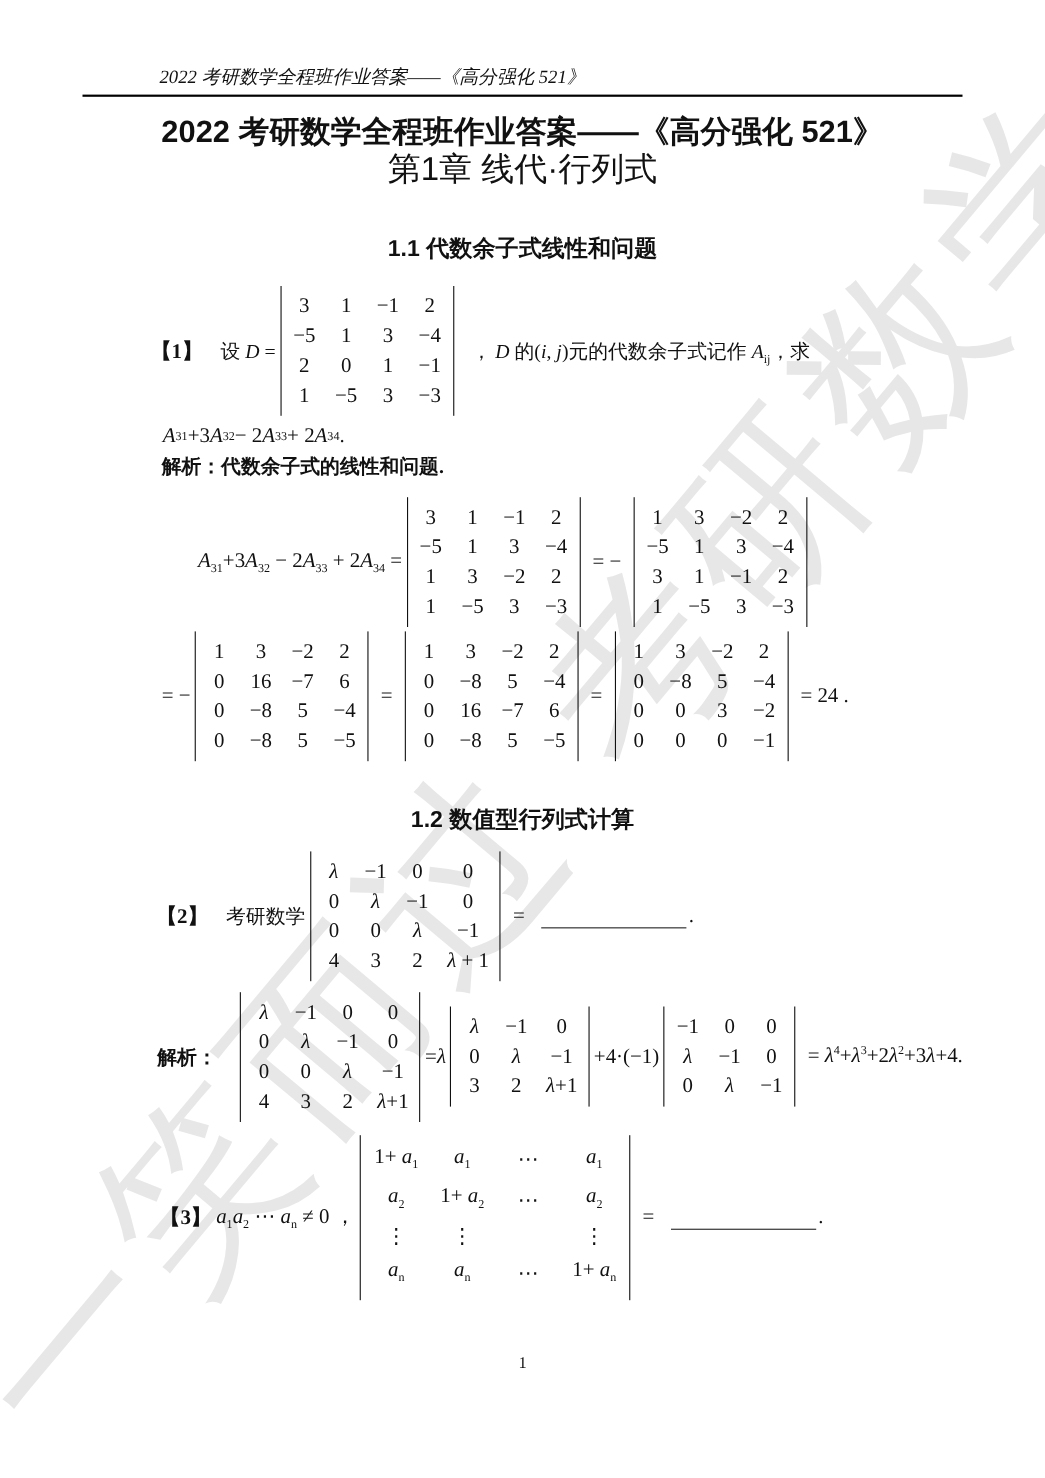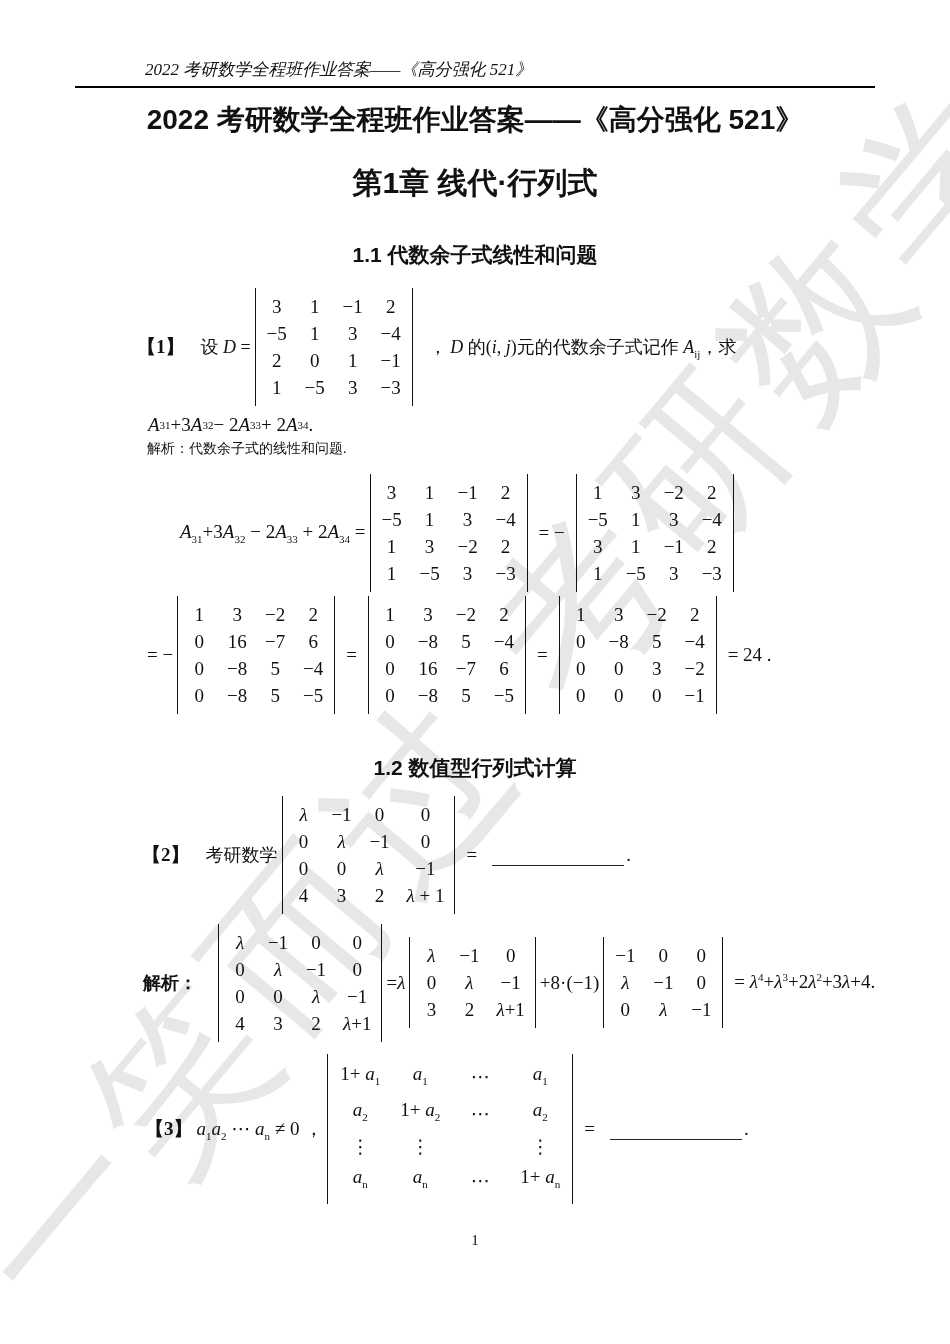--- a/index.html
+++ b/index.html
@@ -31,23 +31,23 @@
   .header-right{display:flex;align-items:flex-end;}
   .header-right-text{font-style:italic;font-size:17px;padding-bottom:2px;}
   .weibo{width:52px;height:50px;margin-left:3px;margin-bottom:-3px;}
   
   .title{
     margin-top:14px;text-align:center;
     font-family:"Liberation Sans","DejaVu Sans",sans-serif;
     font-weight:bold;font-size:28px;line-height:1.25;
   }
   .chapter{
-    margin-top:28px;text-align:center;
+    text-align:center;
     font-family:"Liberation Sans","DejaVu Sans",sans-serif;
-    font-weight:bold;font-size:30px;line-height:1.2;
+    font-weight:normal;font-size:30px;line-height:1.2;
   }
   .section-heading{
     margin-top:40px;text-align:center;
     font-family:"Liberation Sans","DejaVu Sans",sans-serif;
     font-weight:bold;font-size:21px;line-height:1.3;
   }
   
   .mrow{display:flex;align-items:center;white-space:nowrap;font-size:19px;}
   .label{font-weight:600;margin-right:4px;}
   .cjk{font-size:18px;margin-left:12px;}
@@ -63,21 +63,21 @@
   }
   .det .cell{min-width:22px;text-align:center;line-height:27px;font-size:19px;}
   .det-wide .cell{min-width:44px;line-height:30px;}
   .blank{
     display:inline-block;width:132px;height:22px;
     border-bottom:1.6px solid #222;margin:0 2px 0 8px;
   }
   
   .row-p1{margin:20px 0 0 137px;}
   .row-target{margin:8px 0 0 148px;}
-  .row-jiexi1{margin:4px 0 16px 147px;font-weight:normal;font-size:14px;}
+  .row-jiexi1{margin:4px 0 16px 147px;font-weight:bold;font-size:18px;}
   .row-eq1{margin:8px 0 0 180px;}
   .row-eq2{margin:4px 0 0 147px;}
   .row-p2{margin:14px 0 0 142px;}
   .row-jiexi2{margin:10px 0 0 143px;}
   .row-p3{margin:12px 0 0 145px;}
   .jiexi-label{font-weight:bold;font-size:18px;margin-right:17px;}
   
   .footer{
     position:absolute;bottom:95px;left:0;right:0;
     text-align:center;font-size:15px;z-index:1;
@@ -283,21 +283,21 @@
           <div class="cell"><i>λ</i></div>
           <div class="cell">−1</div>
           <div class="cell">0</div>
           <div class="cell">0</div>
           <div class="cell"><i>λ</i></div>
           <div class="cell">−1</div>
           <div class="cell">3</div>
           <div class="cell">2</div>
           <div class="cell"><i>λ</i>+1</div>
         </span>
-      <span>+8·(−1)</span>
+      <span>+4·(−1)</span>
       <span class="det" style="grid-template-columns: repeat(3, auto);">
           <div class="cell">−1</div>
           <div class="cell">0</div>
           <div class="cell">0</div>
           <div class="cell"><i>λ</i></div>
           <div class="cell">−1</div>
           <div class="cell">0</div>
           <div class="cell">0</div>
           <div class="cell"><i>λ</i></div>
           <div class="cell">−1</div>

